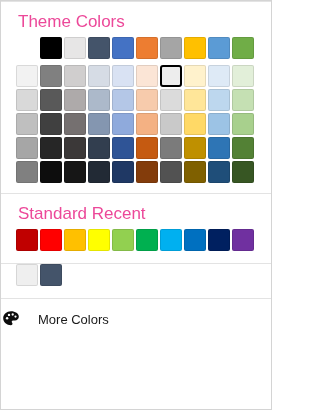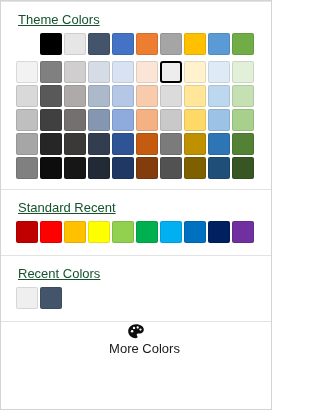--- a/index.html
+++ b/index.html
@@ -45,25 +45,24 @@
   }
   .auto-label {
     margin-left: 18px;
     font-size: 13px;
     color: #1a1a1a;
     line-height: 1;
   }
 
   
   .heading {
-    font-size: 13px;
-    color: #14532d;
+    font-size: 17px;
+    color: #ec4899;
     padding: 11px 0 7px 17px;
     line-height: 1;
-    text-decoration: underline;
   }
 
   
   .grid {
     display: grid;
     grid-template-columns: repeat(10, 22px);
     gap: 2px;
     padding: 0 0 0 15px;
   }
   .grid.theme-base {
@@ -97,21 +96,20 @@
   .grid.standard, .grid.recent {
     grid-template-columns: repeat(10, 22px);
   }
 
   
   .more-row {
     display: flex;
     align-items: center;
     height: 40px;
     cursor: default;
-    flex-direction: column;
   }
   .palette-icon {
     width: 20px;
     height: 20px;
     flex: none;
     display: block;
   }
   .more-label {
     margin-left: 17px;
     font-size: 13px;
@@ -206,21 +204,20 @@
         <div class="sw" title="#00B050" style="background: rgb(0, 176, 80);"></div>
         <div class="sw" title="#00B0F0" style="background: rgb(0, 176, 240);"></div>
         <div class="sw" title="#0070C0" style="background: rgb(0, 112, 192);"></div>
         <div class="sw" title="#002060" style="background: rgb(0, 32, 96);"></div>
         <div class="sw" title="#7030A0" style="background: rgb(112, 48, 160);"></div>
       </div>
   </div>
   <div class="divider"></div>
 
   <div class="section recent-block">
-    <div class="heading">Recent Colors</div>
     <div class="grid recent" id="recent-grid">
         <div class="sw" title="#EFEFEF" style="background: rgb(239, 239, 239);"></div>
         <div class="sw" title="#44546A" style="background: rgb(68, 84, 106);"></div>
       </div>
   </div>
   <div class="divider"></div>
 
   <div class="section more-section">
     <div class="more-row">
       <span class="palette-icon">

